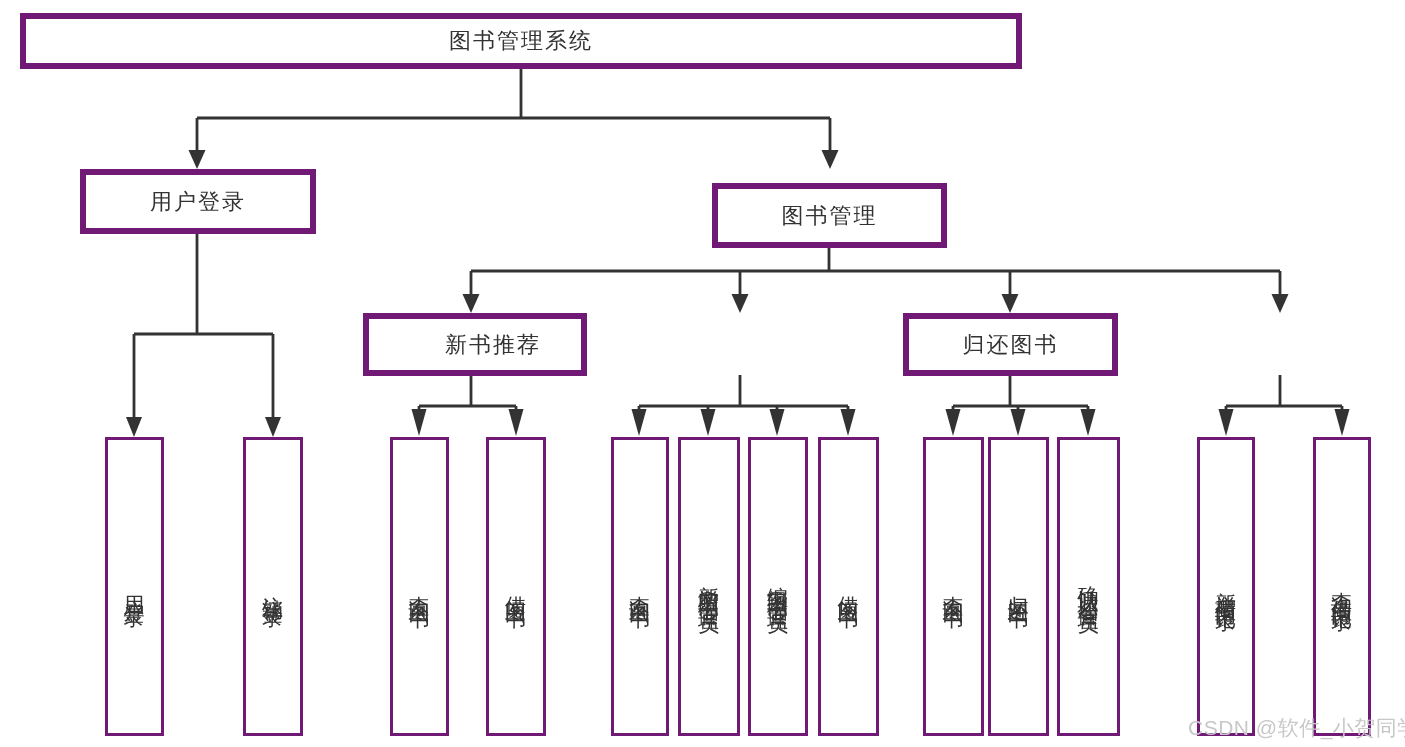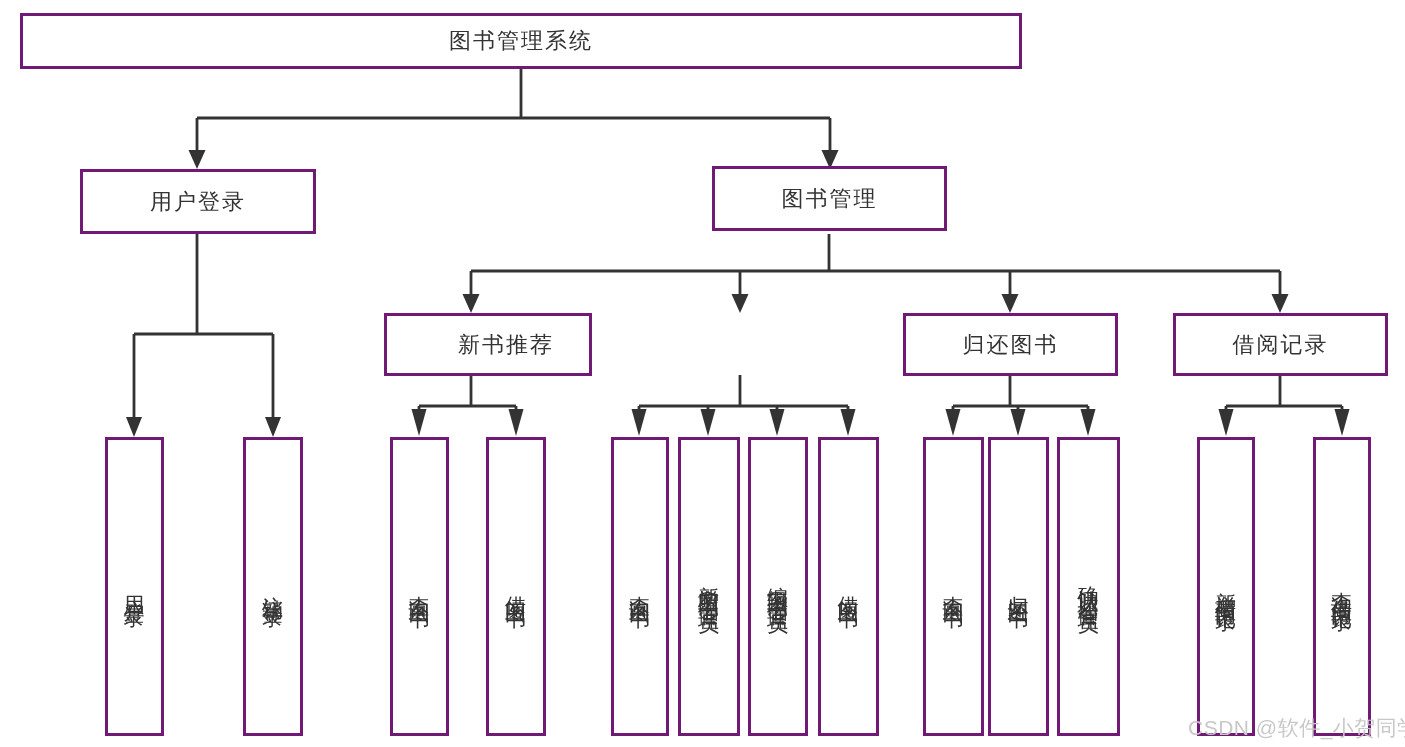--- a/index.html
+++ b/index.html
@@ -5,30 +5,30 @@
   html,body { margin:0; padding:0; background:#ffffff; }
   .canvas {
     position:relative; width:1405px; height:747px;
     background:#ffffff; overflow:hidden;
     font-family:"Liberation Sans","DejaVu Sans",sans-serif;
     color:#333333;
   }
   svg.connectors { position:absolute; left:0; top:0; z-index:0; }
   .node {
     position:absolute; box-sizing:border-box;
-    border:3px solid #701a75; background:#ffffff;
+    border:6px solid #701a75; background:#ffffff;
     display:flex; align-items:center; justify-content:center;
     z-index:1;
   }
   .hlabel { font-size:22px; letter-spacing:2px; white-space:nowrap; }
   .root  { left:20px;  top:13px;  width:1002px; height:56px; }
   .lv2a  { left:80px;  top:169px; width:236px;  height:65px; }
-  .lv2b  { left:712px; top:166px; width:235px;  height:65px; }
+  .lv2b  { left:712px; top:183px; width:235px;  height:65px; }
   .lv3   { top:313px; height:63px; }
-  .lv3a  { left:384px;  width:208px;padding-left:36px; }
+  .lv3a  { left:363px;  width:224px;padding-left:36px; }
   .lv3b  { left:633px;  width:216px; }
   .lv3c  { left:903px;  width:215px; }
   .lv3d  { left:1173px; width:215px; }
   .leaf  { top:437px; height:299px; border-width:3px; }
   .vlabel {
     writing-mode:vertical-rl; text-orientation:mixed;
     font-size:21px; letter-spacing:4px; line-height:1;
     white-space:nowrap;
   }
   .lf1  { left:105px;  width:59px; }
@@ -105,23 +105,20 @@
   <div class="node lv2b">
     <span class="hlabel">图书管理</span>
   </div>
 
   <div class="node lv3 lv3a">
     <span class="hlabel">新书推荐</span>
   </div>
   <div class="node lv3 lv3c">
     <span class="hlabel">归还图书</span>
   </div>
-  <div class="node lv3 lv3d">
-    <span class="hlabel">借阅记录</span>
-  </div>
 
   <div class="node leaf lf1">
     <span class="vlabel">用户登录</span>
   </div>
   <div class="node leaf lf2">
     <span class="vlabel">注销登录</span>
   </div>
   <div class="node leaf lf3">
     <span class="vlabel">查询图书</span>
   </div>

